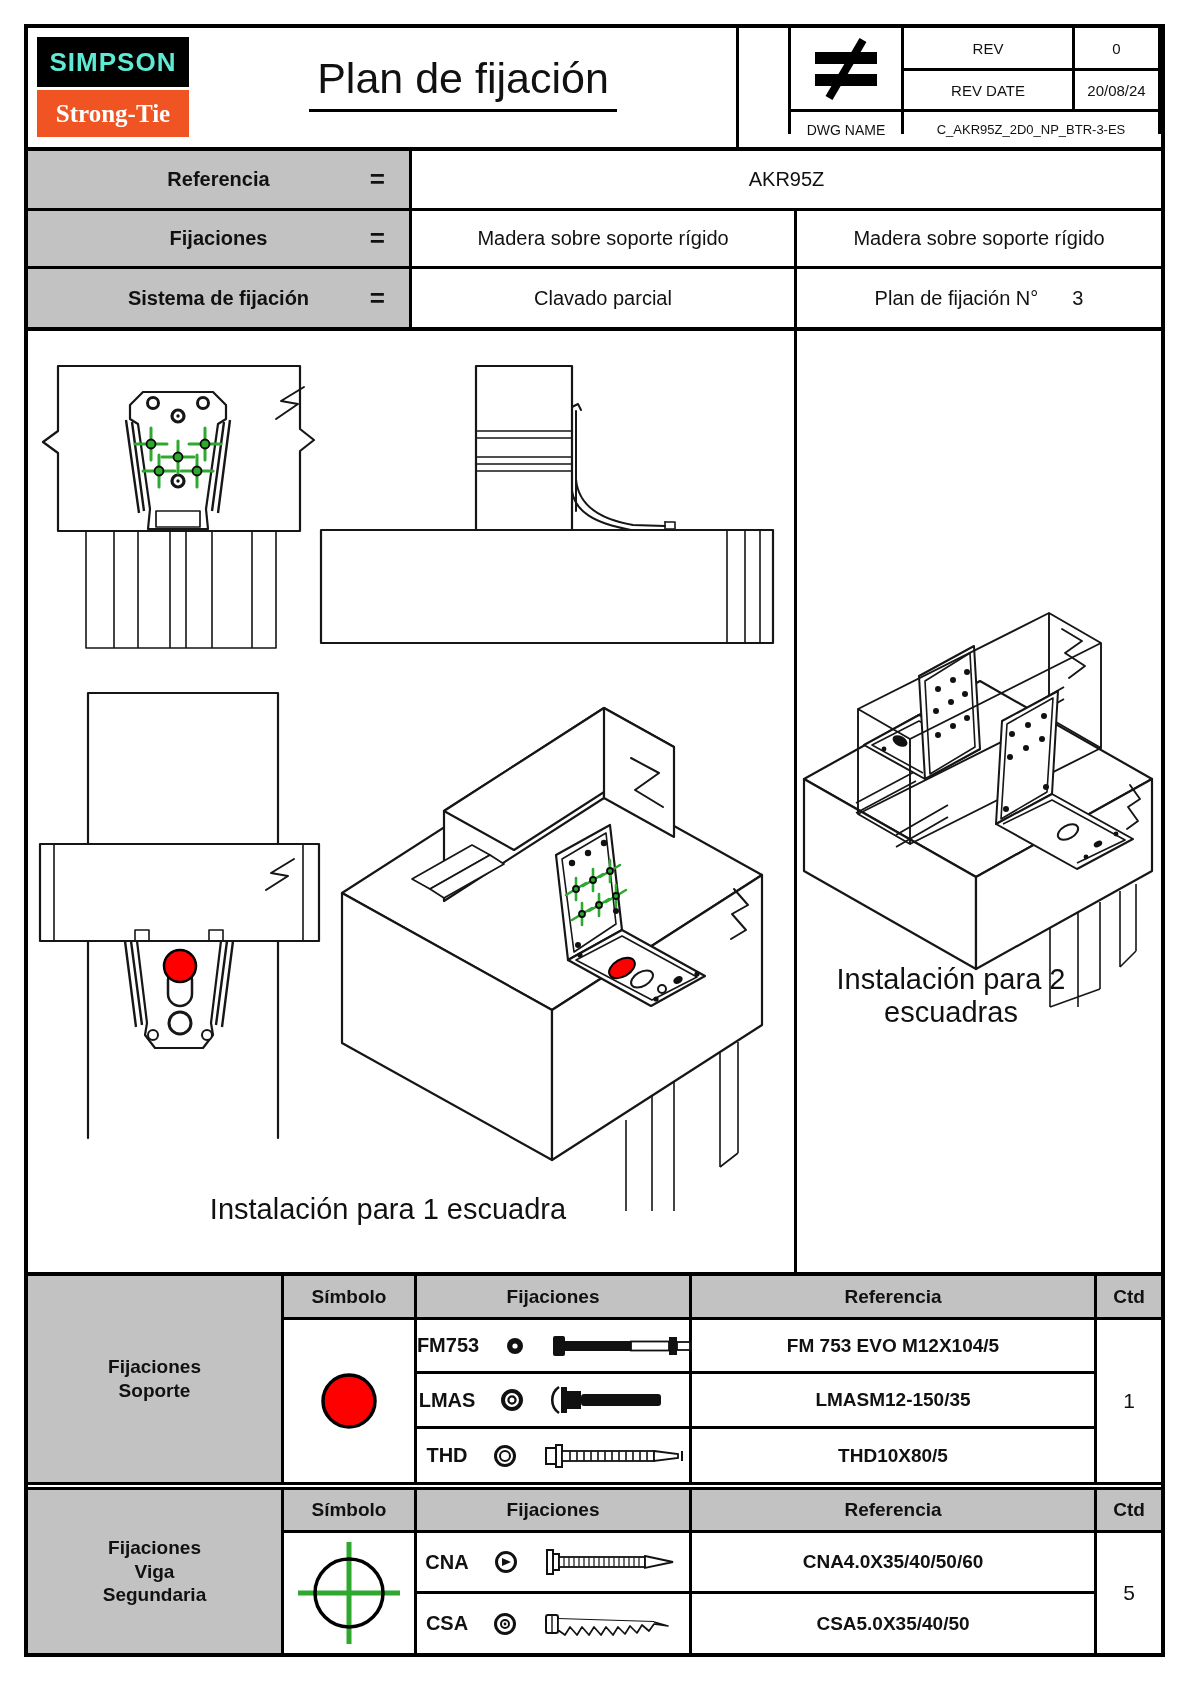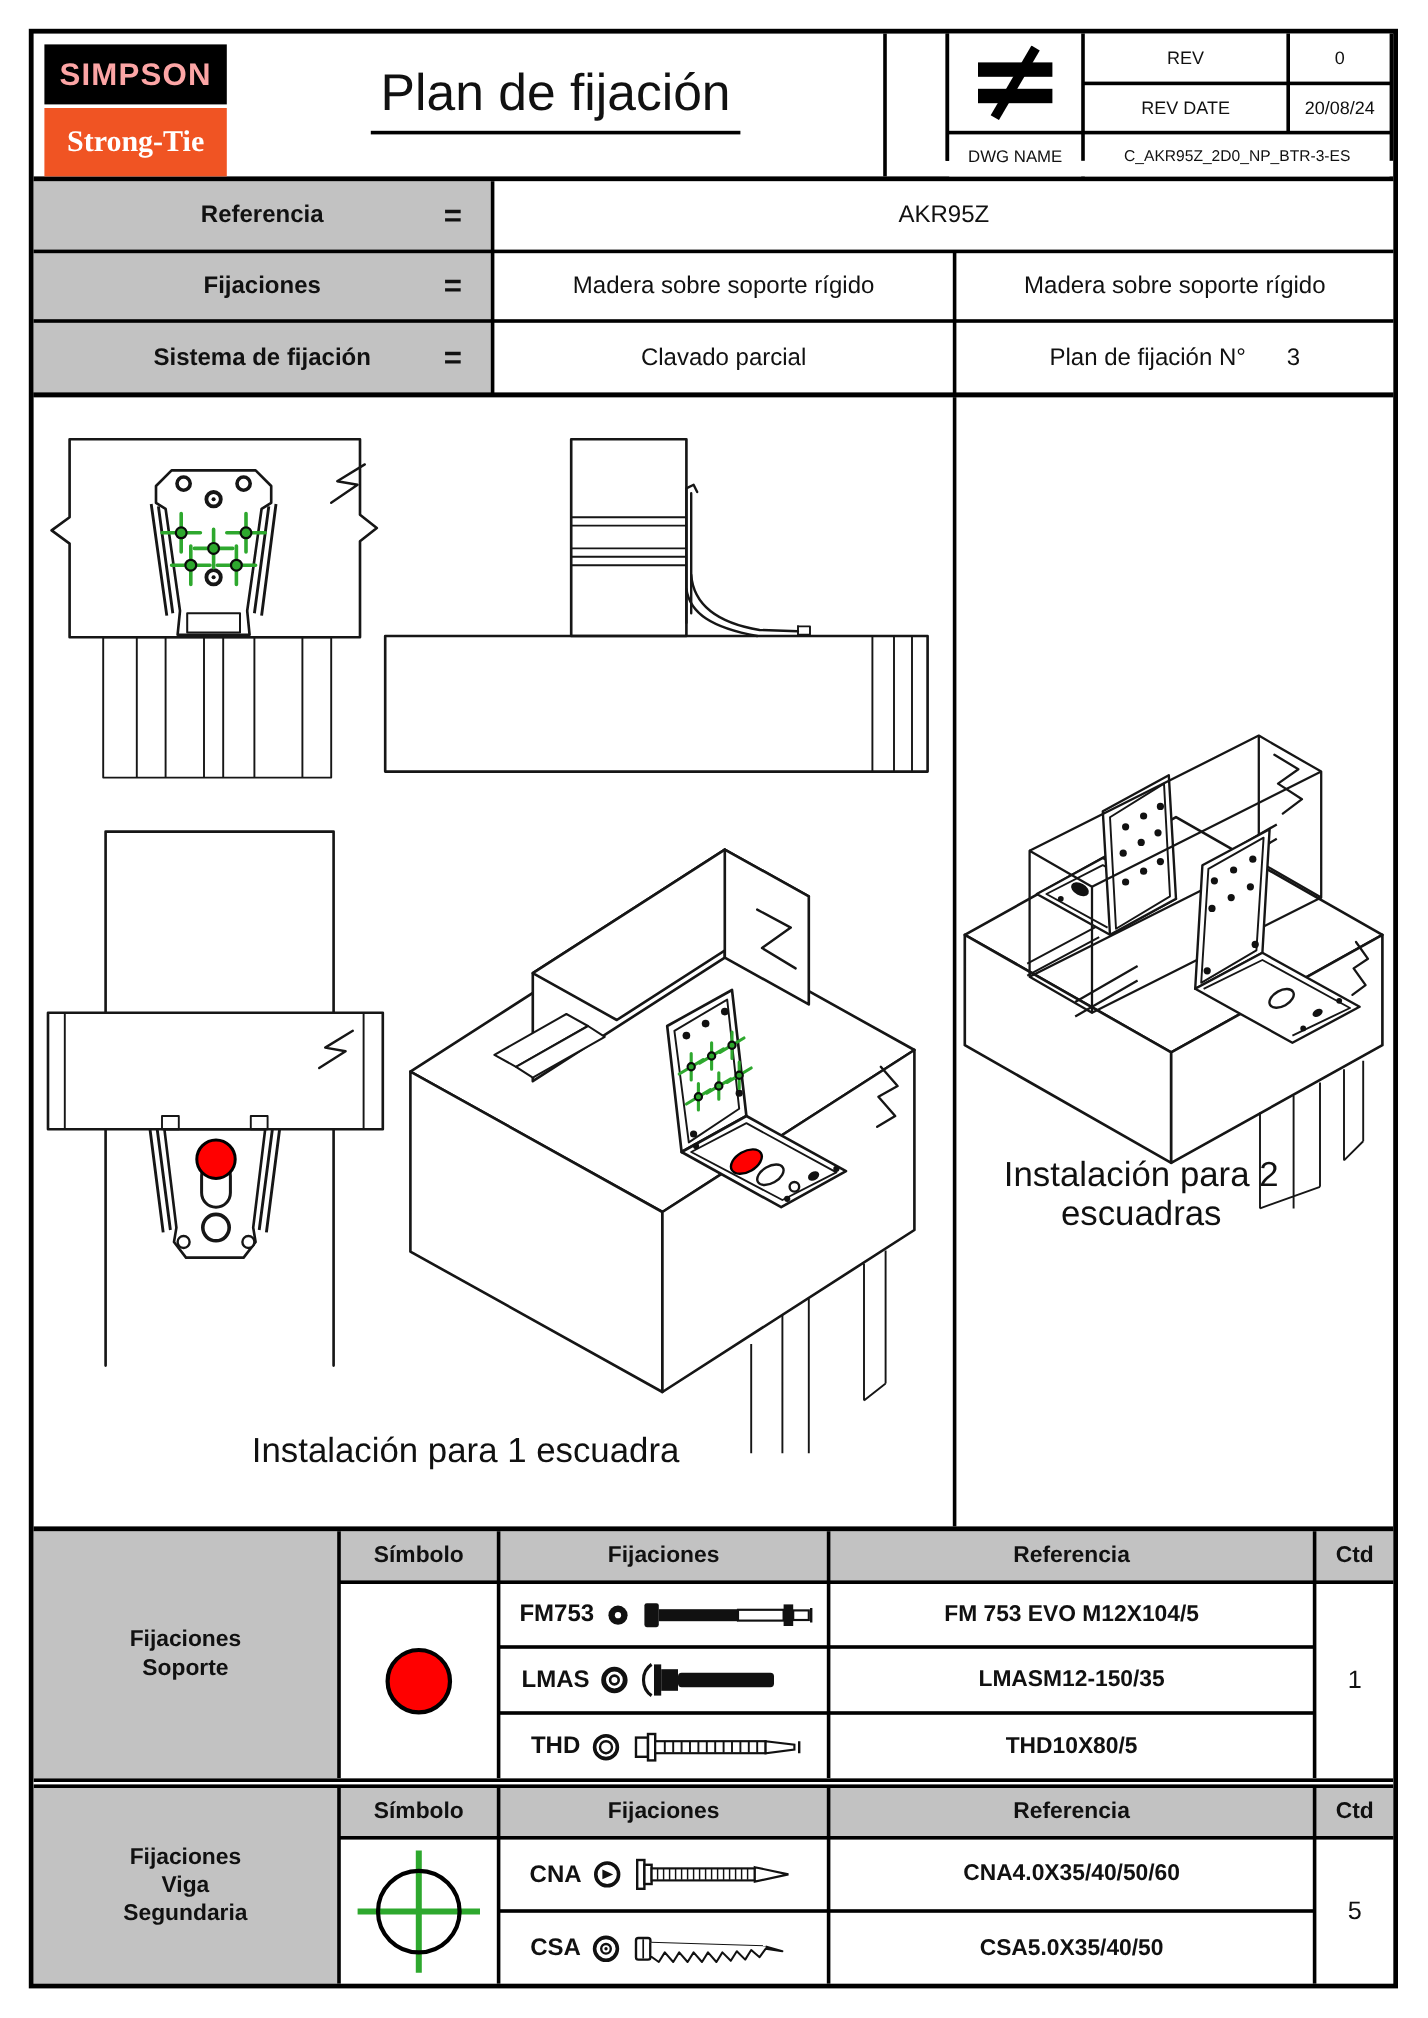--- a/index.html
+++ b/index.html
@@ -2,22 +2,22 @@
 <html><head>
 <meta charset="utf-8">
 <style>
   html,body{margin:0;padding:0;background:#fff;}
   body{font-family:"Liberation Sans", sans-serif; color:#111;}
   .sheet{position:relative;width:1190px;height:1682px;background:#fff;overflow:hidden;}
   .frame{position:absolute;left:24px;top:24px;width:1141px;height:1633px;border:4px solid #000;box-sizing:border-box;background:#fff;}
   
   .header{position:absolute;left:0;top:0;width:1133px;height:119px;border-bottom:4px solid #000;box-sizing:content-box;}
   .logo{position:absolute;left:9px;top:9px;width:152px;height:100px;}
-  .logo .black{height:50px;background:#000;color:#fca5a5;display:flex;align-items:center;justify-content:center;font-weight:bold;font-size:26px;letter-spacing:1px;}
-  .logo .orange{margin-top:3px;height:57px;background:#f05423;color:#fff;display:flex;align-items:center;justify-content:center;font-family:"Liberation Serif",serif;font-weight:bold;font-size:25px;}
+  .logo .black{height:50px;background:#000;color:#5eead4;display:flex;align-items:center;justify-content:center;font-weight:bold;font-size:26px;letter-spacing:1px;}
+  .logo .orange{margin-top:3px;height:47px;background:#f05423;color:#fff;display:flex;align-items:center;justify-content:center;font-family:"Liberation Serif",serif;font-weight:bold;font-size:25px;}
   .title-wrap{position:absolute;left:170px;top:26px;width:530px;text-align:center;}
   .title{display:inline-block;font-size:43px;border-bottom:3px solid #000;padding:0 8px 6px 8px;}
   .hdr-divider{position:absolute;left:708px;top:0;width:3px;height:119px;background:#000;}
   .rev-grid{position:absolute;left:760px;top:0;width:373px;height:106px;background:#000;display:grid;grid-template-columns:110px 168px 83px;grid-template-rows:40px 38px 35px;gap:3px;border-left:3px solid #000;box-sizing:border-box;}
   .rev-grid > div{background:#fff;display:flex;align-items:center;justify-content:center;font-size:15px;}
   .ne-cell{grid-row:1/3;grid-column:1;}
   .dwg-val{grid-column:2/4;font-size:13px !important;}
   
   .info-table{position:absolute;left:0;top:123px;width:1133px;background:#000;display:grid;grid-template-columns:381px 382px 364px;grid-template-rows:57px 55px 58px;gap:3px;border-bottom:4px solid #000;box-sizing:content-box;}
   .info-table > div{background:#fff;display:flex;align-items:center;justify-content:center;font-size:20px;}
@@ -36,21 +36,21 @@
   .wf{stroke:#161616;fill:#fff;stroke-width:2.2;stroke-linejoin:round;}
   .wft{stroke:#161616;fill:#fff;stroke-width:1.7;stroke-linejoin:round;}
   .dot{fill:#111;}
   .grn{stroke:#2ea82e;stroke-width:3;fill:none;stroke-linecap:round;}
   .grnc{fill:#2ea82e;stroke:#0a0a0a;stroke-width:1.8;}
   
   .ftable{position:absolute;left:0;width:1133px;background:#000;display:grid;grid-template-columns:253px 130px 272px 402px 64px;gap:3px;}
   .ftable > div{background:#fff;display:flex;align-items:center;justify-content:center;}
   .ft-head{background:#c2c2c2 !important;font-weight:bold;font-size:19px;}
   .ft-group{background:#c2c2c2 !important;flex-direction:column;font-weight:bold;font-size:19px;line-height:1.25;}
-  .ft-code{justify-content:center;padding-left:12px;gap:9px;font-weight:bold;font-size:20px;}
+  .ft-code{justify-content:center;padding-left:12px;gap:25px;font-weight:bold;font-size:20px;}
   .ft-ref{font-weight:bold;font-size:19px;}
   .ft-qty{font-size:21px;font-weight:500;}
   .sep-double{position:absolute;left:0;width:1133px;height:8px;border-top:3px solid #000;border-bottom:3px solid #000;box-sizing:border-box;background:#fff;}
   .icon-svg{flex-shrink:0;}
 </style>
 </head>
 <body>
 
 <div class="sheet">
   <div class="frame">

